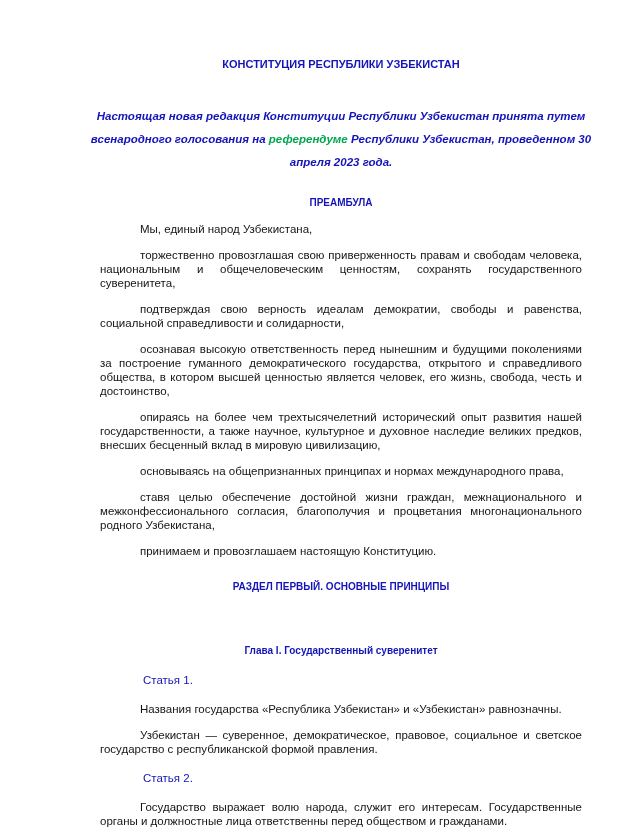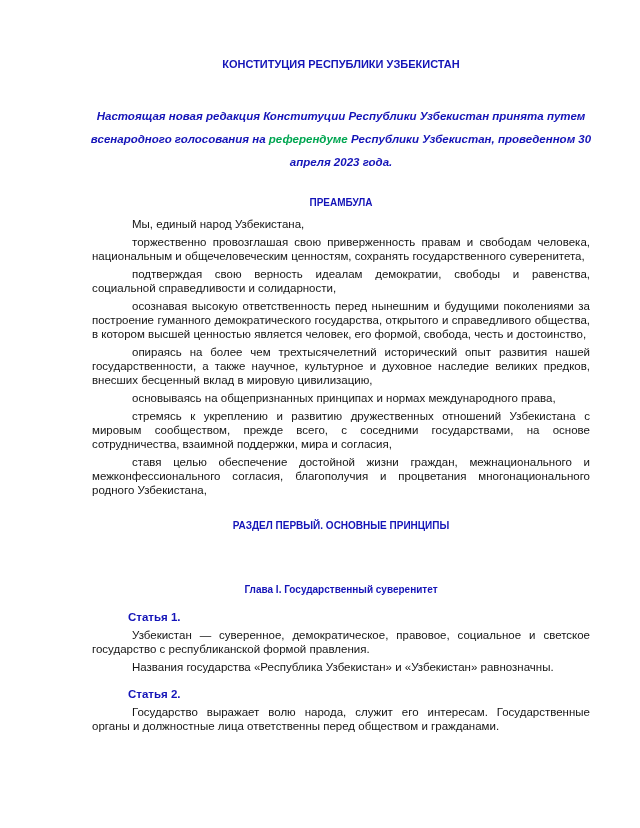--- a/index.html
+++ b/index.html
@@ -39,62 +39,62 @@
   .center-heading {
     font-size: 10px;
     font-weight: bold;
     text-align: center;
     color: var(--heading, #1414b8);
   }
   .preamble-heading { margin: 0 0 7px 0; }
   .section-heading  { margin: 22px 0 0 0; }
   .chapter-heading  { margin: 50px 0 8px 0; }
   .body-p {
-    margin: 4px;
+    margin: 12px;
     text-align: justify;
     text-indent: 40px;
   }
   .article { margin-top: 13px; }
   .article-title {
-    margin: 0;
+    margin: 15px;
     text-indent: 40px;
-    font-weight: bold;
+    font-weight: normal;
     color: var(--heading, #1414b8);
   }
 </style>
 </head>
 <body>
 
 <div class="doc">
 
   <h1 class="doc-title">КОНСТИТУЦИЯ РЕСПУБЛИКИ УЗБЕКИСТАН</h1>
 
   <p class="intro"><span>Настоящая новая редакция Конституции Республики Узбекистан принята путем всенародного голосования на </span><a class="link">референдуме</a><span> Республики Узбекистан, проведенном 30 апреля 2023 года.</span></p>
 
   <h2 class="center-heading preamble-heading">ПРЕАМБУЛА</h2>
 
   <div>
     <p class="body-p">Мы, единый народ Узбекистана,</p>
     <p class="body-p">торжественно провозглашая свою приверженность правам и свободам человека, национальным и общечеловеческим ценностям, сохранять государственного суверенитета,</p>
     <p class="body-p">подтверждая свою верность идеалам демократии, свободы и равенства, социальной справедливости и солидарности,</p>
-    <p class="body-p">осознавая высокую ответственность перед нынешним и будущими поколениями за построение гуманного демократического государства, открытого и справедливого общества, в котором высшей ценностью является человек, его формой, свобода, честь и достоинство,</p>
+    <p class="body-p">осознавая высокую ответственность перед нынешним и будущими поколениями за построение гуманного демократического государства, открытого и справедливого общества, в котором высшей ценностью является человек, его жизнь, свобода, честь и достоинство,</p>
     <p class="body-p">опираясь на более чем трехтысячелетний исторический опыт развития нашей государственности, а также научное, культурное и духовное наследие великих предков, внесших бесценный вклад в мировую цивилизацию,</p>
     <p class="body-p">основываясь на общепризнанных принципах и нормах международного права,</p>
-    <p class="body-p">стремясь к укреплению и развитию дружественных отношений Узбекистана с мировым сообществом, прежде всего, с соседними государствами, на основе сотрудничества, взаимной поддержки, мира и согласия,</p>
     <p class="body-p">ставя целью обеспечение достойной жизни граждан, межнационального и межконфессионального согласия, благополучия и процветания многонационального родного Узбекистана,</p>
+    <p class="body-p">принимаем и провозглашаем настоящую Конституцию.</p>
   </div>
 
   <h2 class="center-heading section-heading">РАЗДЕЛ ПЕРВЫЙ. ОСНОВНЫЕ ПРИНЦИПЫ</h2>
 
   <h2 class="center-heading chapter-heading">Глава I. Государственный суверенитет</h2>
 
   <div class="article">
     <p class="article-title">Статья 1.</p>
+    <p class="body-p">Названия государства «Республика Узбекистан» и «Узбекистан» равнозначны.</p>
     <p class="body-p">Узбекистан — суверенное, демократическое, правовое, социальное и светское государство с республиканской формой правления.</p>
-    <p class="body-p">Названия государства «Республика Узбекистан» и «Узбекистан» равнозначны.</p>
   </div>
 
   <div class="article">
     <p class="article-title">Статья 2.</p>
     <p class="body-p">Государство выражает волю народа, служит его интересам. Государственные органы и должностные лица ответственны перед обществом и гражданами.</p>
   </div>
 
 </div>
 
 </body></html>

